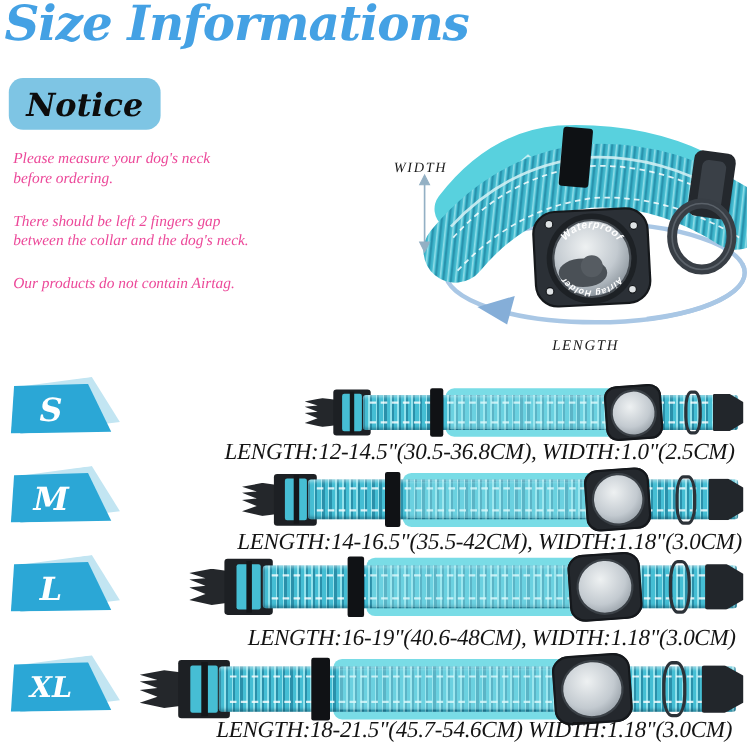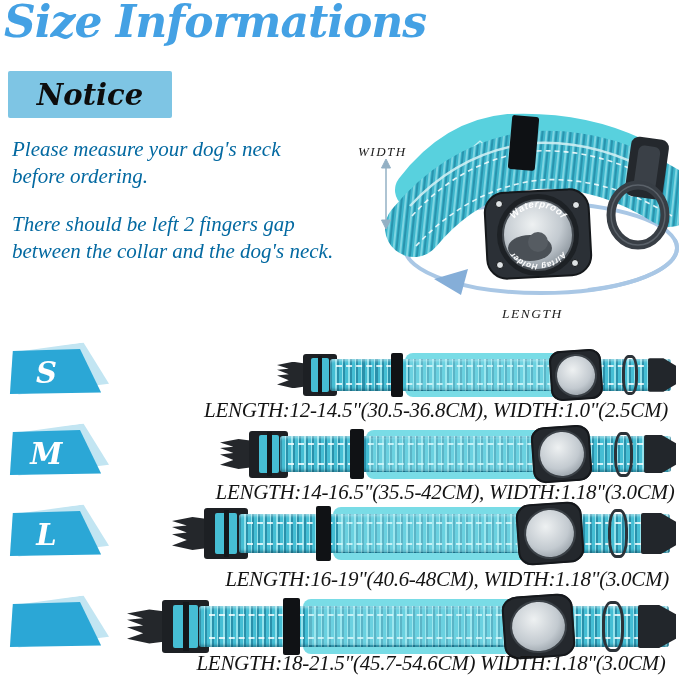--- a/index.html
+++ b/index.html
@@ -3,25 +3,25 @@
 <meta charset="utf-8">
 <style>
   html,body{margin:0;padding:0;background:#fff;}
   #canvas{position:relative;width:679px;height:679px;background:#fff;overflow:hidden;
           font-family:"Liberation Serif",serif;font-style:italic;}
   
   .page-title{position:absolute;left:4px;top:-4px;margin:0;
     font-family:"DejaVu Serif",serif;font-weight:700;font-size:44px;
     letter-spacing:-1px;color:#44a1e4;white-space:nowrap;}
   
-  .notice-badge{position:absolute;left:8px;top:71px;width:164px;height:47px;
-    background:#7ec5e4;border-radius:2px;display:flex;align-items:center;justify-content:center;}
+  .notice-badge{position:absolute;left:8px;top:71px;width:138px;height:47px;
+    background:#7ec5e4;border-radius:13px;display:flex;align-items:center;justify-content:center;}
   .notice-badge span{font-family:"DejaVu Serif",serif;font-weight:700;font-size:29px;color:#0d0d0d;}
   .notice-text{position:absolute;left:12px;top:136px;width:358px;}
-  .notice-text p{margin:0 0 21px 0;font-size:21px;line-height:1.28;color:#0369a1;white-space:pre-line;}
+  .notice-text p{margin:0 0 21px 0;font-size:14px;line-height:1.28;color:#ec4899;white-space:pre-line;}
   .notice-text p:nth-child(2){}
   
   .badge{position:absolute;left:8px;width:96px;height:50px;}
   .badge .shadow{position:absolute;inset:0;background:#c2e5f2;
     clip-path:polygon(5% 8%,75% 4%,97% 91%,2% 94%);transform:translate(6px,-4px) rotate(-6deg);}
   .badge .face{position:absolute;inset:0;background:#2ba7d6;
     clip-path:polygon(5% 8%,75% 4%,97% 91%,2% 94%);}
   .badge .letter{position:absolute;left:0;top:1px;width:80%;height:100%;
     display:flex;align-items:center;justify-content:center;
     font-family:"DejaVu Serif",serif;font-weight:700;font-size:29px;color:#fff;}
@@ -67,20 +67,21 @@
 
   <div class="notice-badge">
     <span>Notice</span>
   </div>
 
   <div class="notice-text">
     <p>Please measure your dog's neck
 before ordering.</p>
     <p>There should be left 2 fingers gap
 between the collar and the dog's neck.</p>
+    <p>Our products do not contain Airtag.</p>
   </div>
 
   <div class="hero">
     <svg width="345" height="235" viewBox="0 0 345 235">
       <defs>
         <pattern id="web" width="7" height="14" patternUnits="userSpaceOnUse" patternTransform="rotate(6)">
           <rect width="7" height="14" fill="#3db6cc"></rect>
           <rect width="2" height="14" fill="#2a93ad"></rect>
           <rect x="4.2" width="1.6" height="14" fill="#8fdde8"></rect>
         </pattern>
@@ -197,20 +198,21 @@
     <div class="slider"></div>
     <div class="holder"></div>
     <div class="dring"></div>
     <div class="clasp-r"></div>
   </div>
   <div class="caption" style="left:207px;top:567px;">LENGTH:16-19"(40.6-48CM), WIDTH:1.18"(3.0CM)</div>
 
   <div class="badge" style="top:600px;">
     <span class="shadow"></span>
     <span class="face"></span>
+    <span class="letter small">XL</span>
   </div>
   <div class="collar" style="left:127px;top:598px;width:549px;height:57px;">
     <div class="pad"></div>
     <div class="prongs"></div>
     <div class="frame"></div>
     <div class="strap"></div>
     <div class="pad-over"></div>
     <div class="slider"></div>
     <div class="holder"></div>
     <div class="dring"></div>

